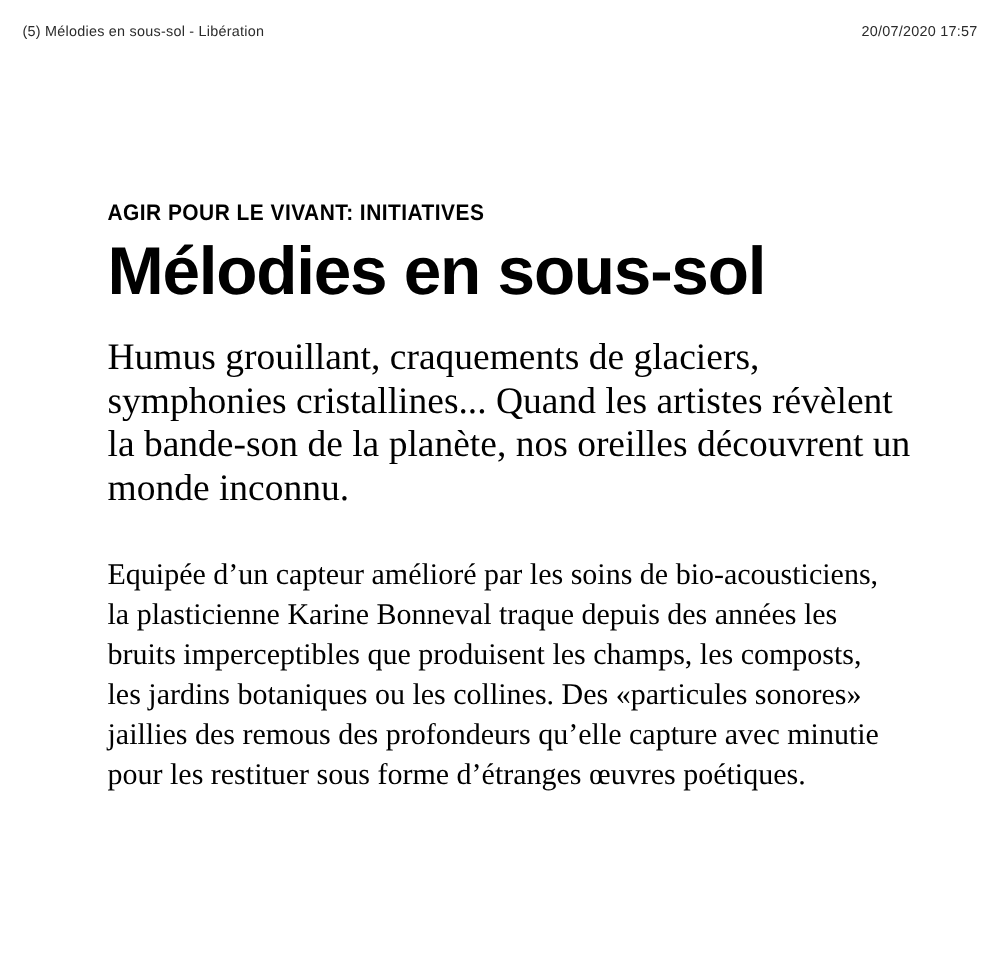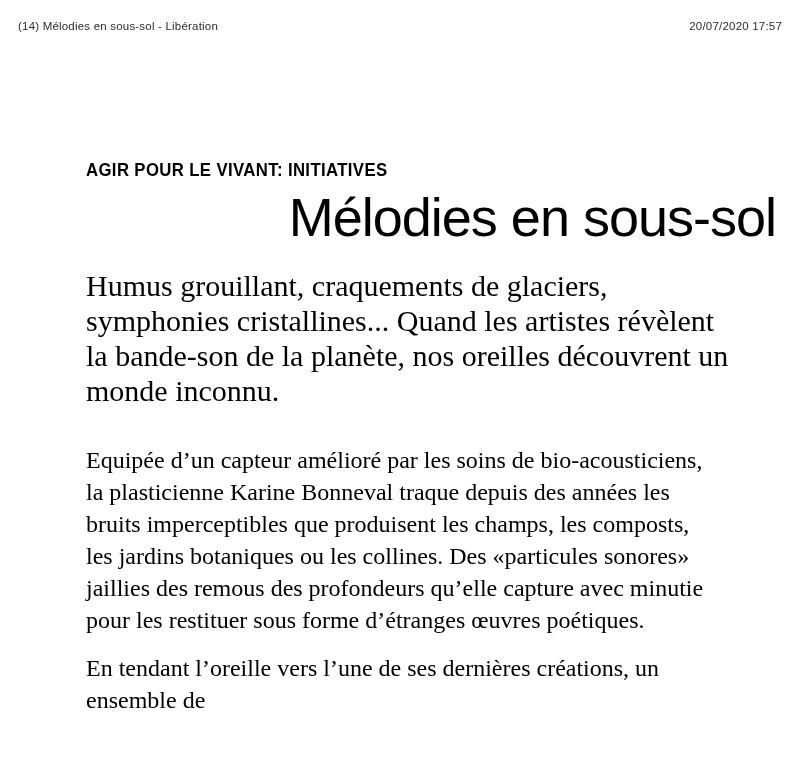--- a/index.html
+++ b/index.html
@@ -44,27 +44,26 @@
     letter-spacing: 0.4px;
     text-transform: uppercase;
     margin: 0 0 8px 0;
     transform: scaleX(0.93);
     transform-origin: 0 50%;
     white-space: nowrap;
   }
 
   .headline {
     font-family: "Liberation Sans", sans-serif;
-    font-weight: 400;
+    font-weight: 700;
     font-size: 54px;
     line-height: 1.0;
     letter-spacing: -1px;
     margin: 0 0 24px 0;
     white-space: nowrap;
-    text-align: right;
   }
 
   .byline {
     font-family: "Liberation Sans", sans-serif;
     font-size: 18px;
     font-weight: 500;
     line-height: 27px;
     margin: 0 0 34px 0;
     max-width: 580px;
   }
@@ -91,28 +90,27 @@
     font-size: 24px;
     line-height: 32px;
     margin: 0 0 16px 0;
     max-width: 620px;
   }
 </style>
 </head>
 <body>
 
 <header class="print-header">
-  <span>(14) Mélodies en sous-sol - Libération</span>
+  <span>(5) Mélodies en sous-sol - Libération</span>
   <span>20/07/2020 17:57</span>
 </header>
 
 <article class="article">
   <div class="kicker">AGIR POUR LE VIVANT: INITIATIVES</div>
 
   <h1 class="headline">Mélodies en sous-sol</h1>
 
 
   <p class="lead">Humus grouillant, craquements de glaciers, symphonies cristallines... Quand les artistes révèlent la bande-son de la planète, nos oreilles découvrent un monde inconnu.</p>
 
   <p class="body-para">Equipée d’un capteur amélioré par les soins de bio-acousticiens, la plasticienne Karine Bonneval traque depuis des années les bruits imperceptibles que produisent les champs, les composts, les jardins botaniques ou les collines. Des «particules sonores» jaillies des remous des profondeurs qu’elle capture avec minutie pour les restituer sous forme d’étranges œuvres poétiques.</p>
 
-  <p class="body-para">En tendant l’oreille vers l’une de ses dernières créations, un ensemble de</p>
 </article>
 
 </body></html>

